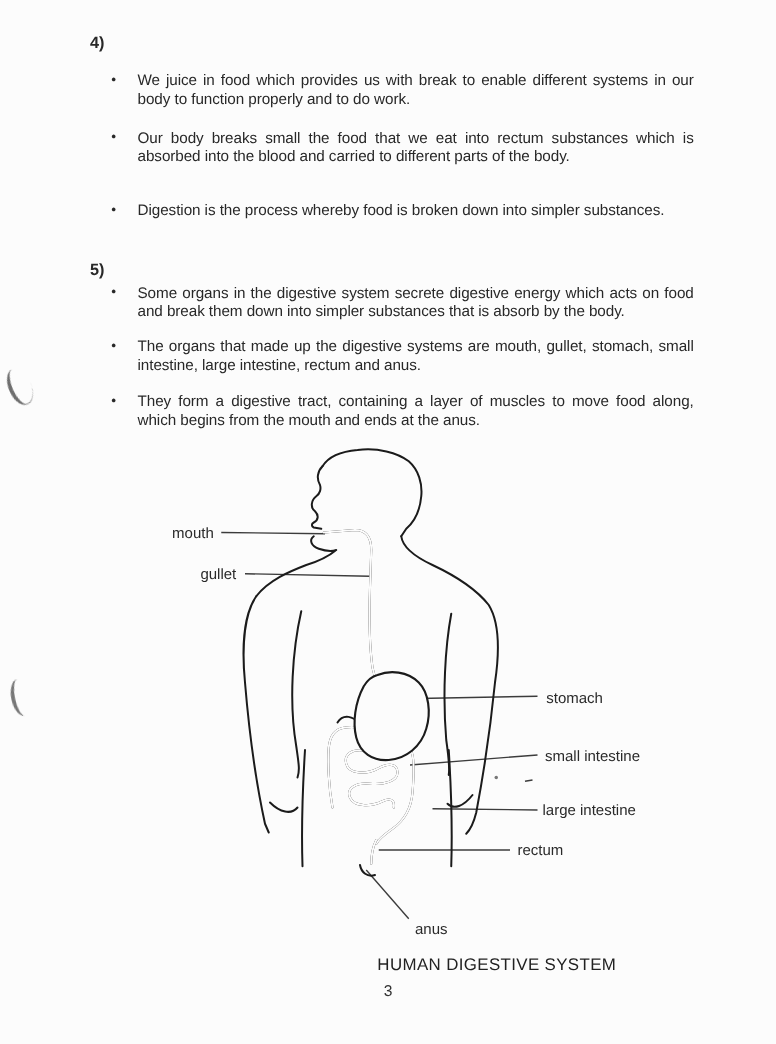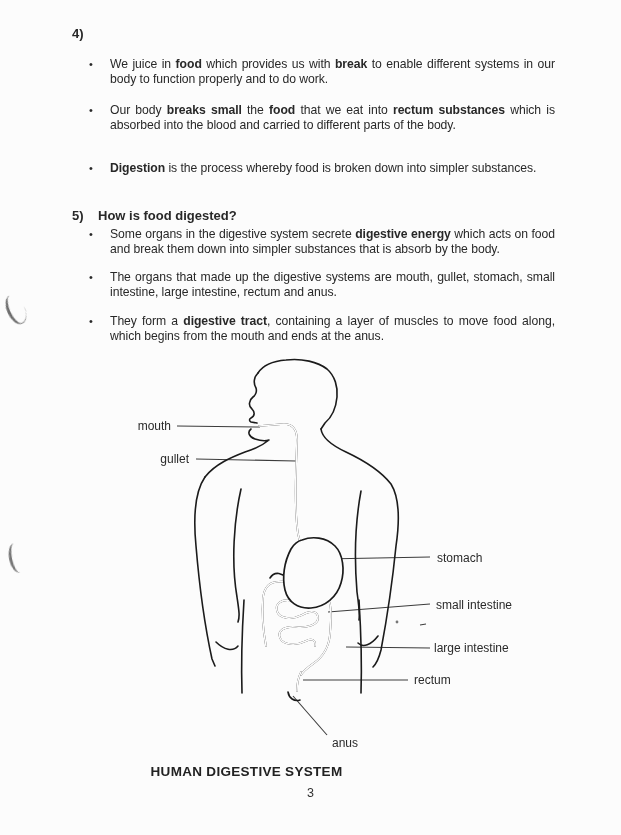--- a/index.html
+++ b/index.html
@@ -15,35 +15,35 @@
   
   .text-block{position:absolute;left:72px;width:483px;}
   #sec4{top:26px;}
   #sec5{top:208px;}
   .sec-head{display:flex;font-weight:bold;font-size:13px;line-height:16px;margin-bottom:15px;}
   #sec5 .sec-head{margin-bottom:3px;}
   .sec-num{flex:0 0 26px;}
   .bullet{display:flex;margin-bottom:16px;}
   .bullet .dot{flex:0 0 38px;box-sizing:border-box;padding-left:17px;font-size:11px;line-height:15px;}
   .bullet .btext{margin:0;width:445px;font-size:12.2px;line-height:15px;text-align:justify;letter-spacing:-0.05px;}
-  .btext .b{font-weight:bold;}
+  .btext .b{font-weight:normal;}
   #sec4 .bullet:nth-of-type(3){margin-bottom:28px;}
   #sec5 .bullet:nth-of-type(2){margin-bottom:13px;}
   #sec5 .bullet:nth-of-type(3){margin-bottom:14px;}
   
   #diagram{position:absolute;left:0;top:352px;width:621px;height:408px;}
   #diagram path{fill:none;stroke:#1b1b1b;stroke-width:1.6;stroke-linecap:round;stroke-linejoin:round;}
   #diagram path.leader{stroke:#3c3c3c;stroke-width:1.1;stroke-linecap:butt;}
   #diagram path.tube-out{stroke:#1b1b1b;}
   #diagram path.tube-in{stroke:#fcfcfc;}
   #diagram path.organ{fill:#fcfcfc;stroke-width:1.7;}
   #diagram text{font-family:"Liberation Sans", sans-serif;font-size:12px;fill:#2a2a2a;stroke:none;}
   
-  .caption{position:absolute;left:0;top:764px;width:493px;text-align:center;
-           font-weight:bold;font-size:13.5px;letter-spacing:.3px;color:#222;}
+  .caption{position:absolute;left:0;top:764px;width:493px;text-align:right;
+           font-weight:normal;font-size:13.5px;letter-spacing:.3px;color:#222;}
   .pagenum{position:absolute;left:0;top:786px;width:621px;text-align:center;font-size:12.5px;color:#333;}
   
   .artifact{position:absolute;border-radius:50%;filter:blur(0.5px);}
   #artifact-1{left:7px;top:294px;width:15px;height:30px;
               border-left:3.5px solid #565656;border-bottom:1.5px solid #7a7a7a;
               transform:rotate(-24deg);opacity:.85;}
   #artifact-2{left:9px;top:543px;width:13px;height:30px;
               border-left:3.5px solid #565656;
               transform:rotate(-12deg);opacity:.8;}
 </style>
@@ -69,21 +69,20 @@
     </div>
     <div class="bullet">
       <span class="dot">•</span>
       <p class="btext"><span class="b">Digestion</span><span> is the process whereby food is broken down into simpler substances.</span></p>
     </div>
   </section>
 
   <section class="text-block" id="sec5">
     <div class="sec-head">
       <span class="sec-num">5)</span>
-      <span class="sec-title">How is food digested?</span>
     </div>
     <div class="bullet">
       <span class="dot">•</span>
       <p class="btext"><span>Some organs in the digestive system secrete </span><span class="b">digestive energy</span><span> which acts on food and break them down into simpler substances that is absorb by the body.</span></p>
     </div>
     <div class="bullet">
       <span class="dot">•</span>
       <p class="btext"><span>The organs that made up the digestive systems are mouth, gullet, stomach, small intestine, large intestine, rectum and anus.</span></p>
     </div>
     <div class="bullet">

